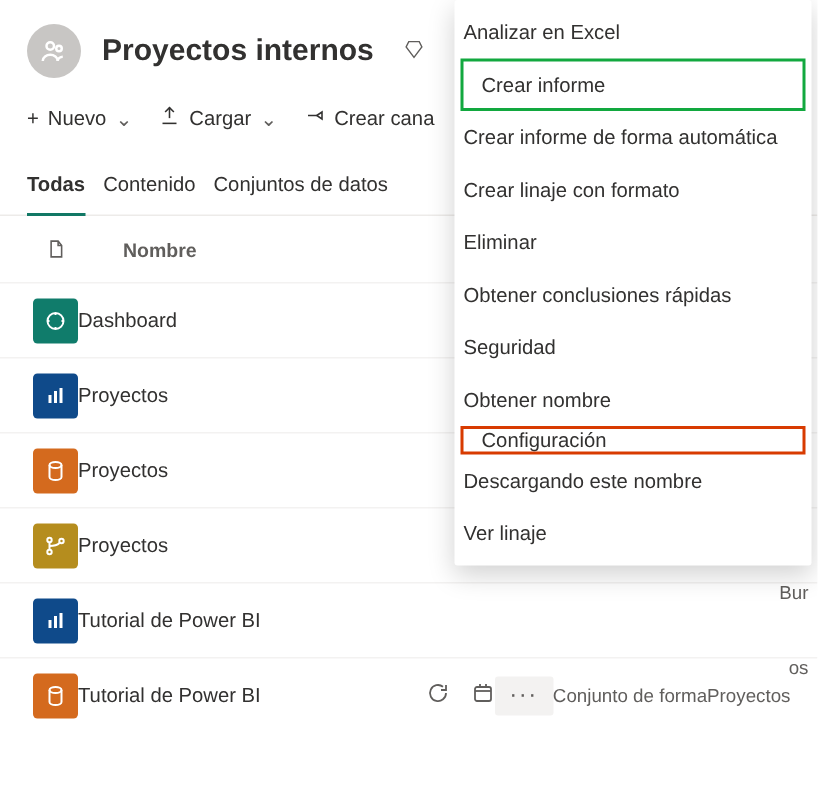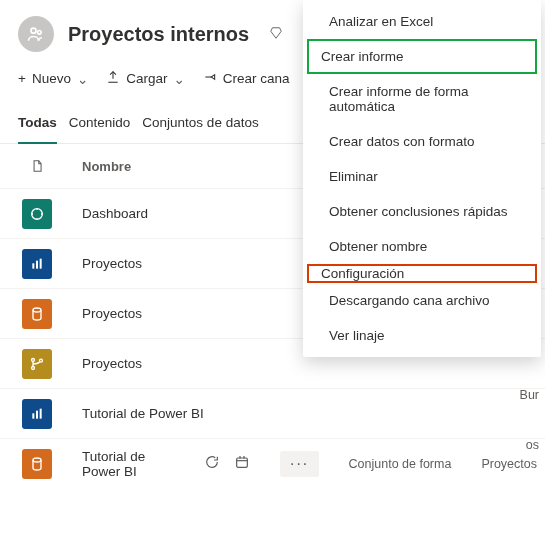--- a/index.html
+++ b/index.html
@@ -71,22 +71,21 @@
     font-size: 13px;
     font-weight: 600;
     color: #605e5c;
   }
   .col-icon { width: 30px; display: flex; justify-content: center; }
   .col-name { flex: 1; }
   .rows { }
   .row {
     display: flex;
     align-items: center;
-    padding: 10px 8px 10px 22px;
-    gap: 30px;
+    padding: 10px 18px 10px 22px;
     border-top: 1px solid #f3f2f1;
     height: 50px;
   }
   .row-icon {
     width: 30px; display: flex; justify-content: center;
   }
   .tile {
     width: 30px; height: 30px;
     border-radius: 3px;
     display: flex; align-items: center; justify-content: center;
@@ -115,21 +114,21 @@
     top: 0px;
     left: 303px;
     width: 238px;
     background: #fff;
     box-shadow: 0 6px 18px rgba(0,0,0,0.18);
     border-radius: 2px;
     padding: 4px 0;
     z-index: 50;
   }
   .ctx-item {
-    padding: 10px 26px;
+    padding: 10px 6px;
     font-size: 13.5px;
     cursor: pointer;
   }
   .hl-green { border: 2px solid #12a83f; padding: 8px 12px; margin: 0 4px; }
   .hl-red   { border: 2px solid #d83b01; padding: 0 12px; margin: 0 4px; }
 </style>
 </head>
 <body>
 
 <div class="header">
@@ -278,26 +277,27 @@
       <div class="more-btn">···</div>
       <div class="row-meta">Conjunto de forma</div>
       <div class="row-owner">Proyectos</div>
     </div>
   </div>
 
 <div class="ctx-menu" id="ctx-menu">
     <div class="ctx-item">Analizar en Excel</div>
     <div class="ctx-item hl-green">Crear informe</div>
     <div class="ctx-item">Crear informe de forma automática</div>
-    <div class="ctx-item">Crear datos con formato</div>
+    <div class="ctx-item">Crear linaje con formato</div>
     <div class="ctx-item">Eliminar</div>
     <div class="ctx-item">Obtener conclusiones rápidas</div>
+    <div class="ctx-item">Seguridad</div>
     <div class="ctx-item">Obtener nombre</div>
     <div class="ctx-item hl-red">Configuración</div>
-    <div class="ctx-item">Descargando cana archivo</div>
+    <div class="ctx-item">Descargando este nombre</div>
     <div class="ctx-item">Ver linaje</div>
   </div>
 
 <div style="position:absolute; top:152px; right:6px; font-size:13.5px;">ón</div>
 <div style="position:absolute; top:206px; right:6px; font-size:13px; font-weight:600; color:#605e5c;">ta</div>
 
 <div style="position: absolute; right: 6px; font-size: 12.5px; color: rgb(96, 94, 92); top: 238px;">os</div>
 <div style="position: absolute; right: 6px; font-size: 12.5px; color: rgb(96, 94, 92); top: 288px;">os</div>
 <div style="position: absolute; right: 6px; font-size: 12.5px; color: rgb(96, 94, 92); top: 338px;">os</div>
 <div style="position: absolute; right: 6px; font-size: 12.5px; color: rgb(96, 94, 92); top: 388px;">Bur</div>

